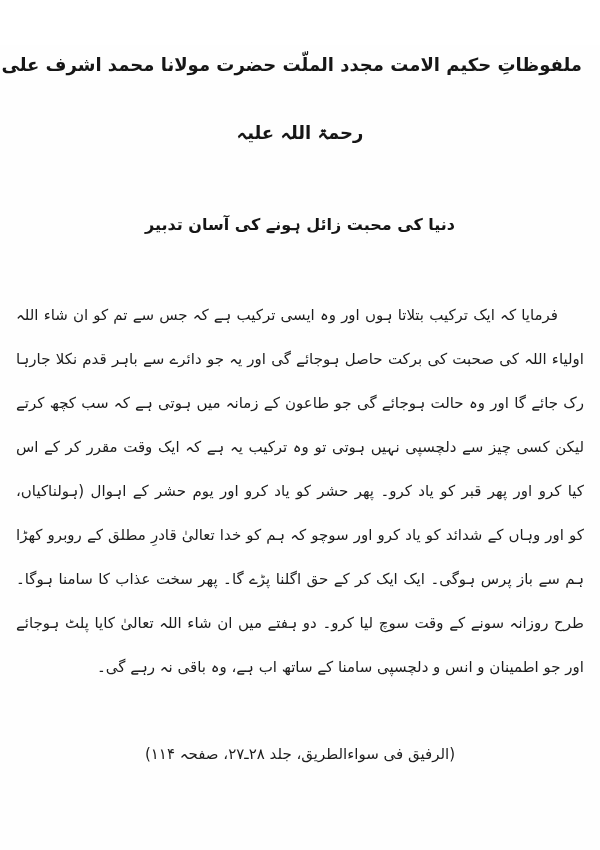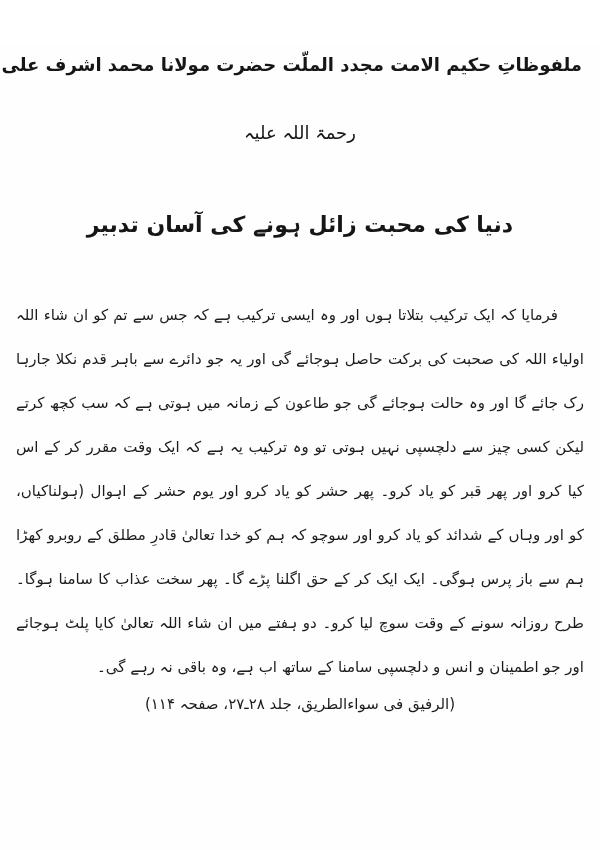--- a/index.html
+++ b/index.html
@@ -25,28 +25,28 @@
     font-weight: bold;
     line-height: 40px;
     letter-spacing: 0px;
     color: #161616;
     white-space: nowrap;
   }
   .honorific {
     margin-top: 28px;
     text-align: center;
     font-size: 18px;
-    font-weight: normal;
+    font-weight: bold;
     line-height: 40px;
     color: #161616;
   }
   .section-heading {
     margin-top: 52px;
     text-align: center;
-    font-size: 22px;
+    font-size: 16px;
     font-weight: bold;
     line-height: 40px;
     color: #161616;
   }
   .body-block {
     margin: 48px 16px 0;
   }
   .body-line {
     direction: rtl;
     font-size: 15px;
@@ -58,20 +58,21 @@
     color: #1c1c1c;
   }
   .body-line.first {
     padding-right: 26px;
   }
   .body-line.last {
     text-align: right;
     text-align-last: right;
   }
   .citation {
+    margin-top: 50px;
     text-align: center;
     font-size: 15px;
     line-height: 30px;
     color: #1c1c1c;
   }
 </style>
 </head>
 <body>
 
 <div class="page">

